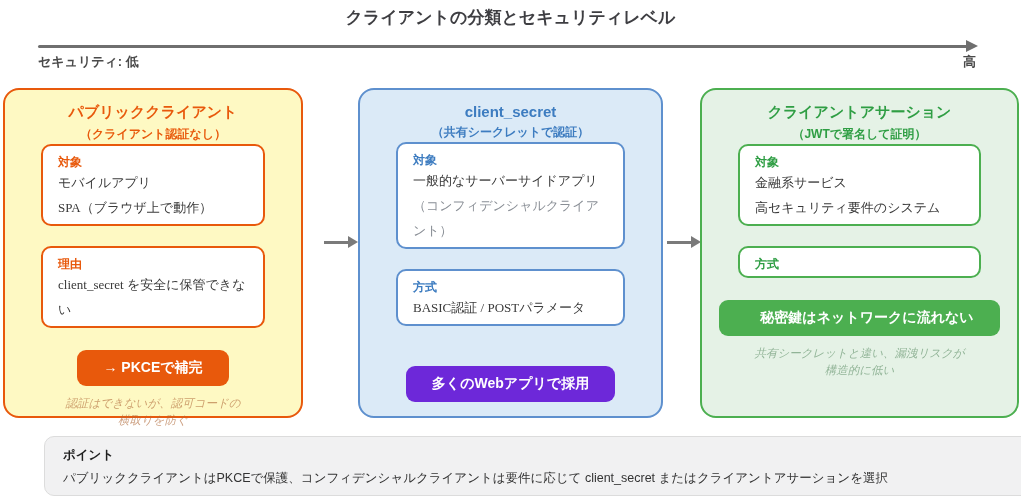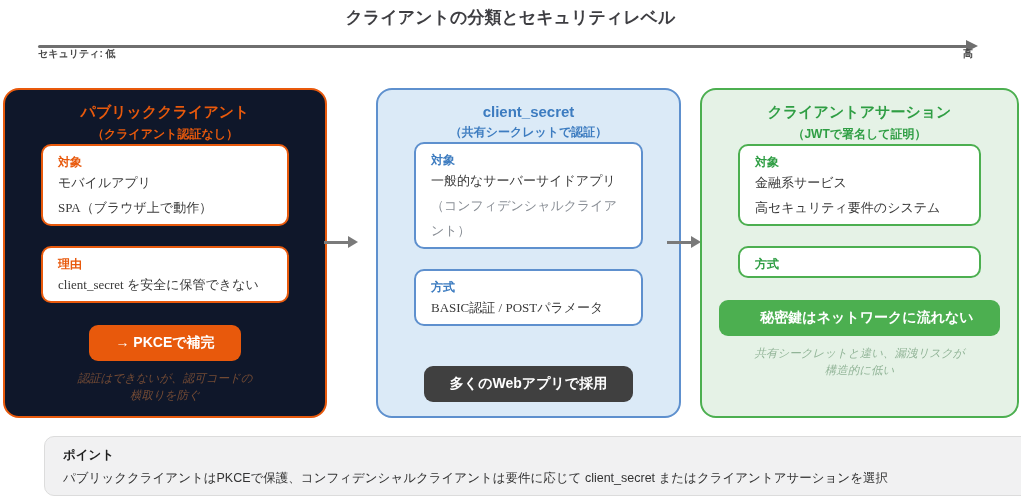--- a/index.html
+++ b/index.html
@@ -16,30 +16,30 @@
   }
   
   .axis-line{
     position:absolute;left:38px;top:45px;width:930px;height:3px;
     background:#6f6f6f;border-radius:2px;
   }
   .axis-head{
     position:absolute;left:966px;top:40px;width:0;height:0;
     border-left:12px solid #6f6f6f;border-top:6.5px solid transparent;border-bottom:6.5px solid transparent;
   }
-  .axis-label{position:absolute;top:47px;font-size:10px;font-weight:bold;color:#4a4a4a;}
+  .axis-label{position:absolute;top:53px;font-size:13px;font-weight:bold;color:#4a4a4a;}
   .axis-label.low{left:38px;}
   .axis-label.high{left:963px;}
   
   .card{
     position:absolute;top:88px;height:330px;box-sizing:border-box;
     border-radius:16px;border:2px solid;
   }
-  .card.c-orange{left:3px;width:324px;background:#0f172a;border-color:#e8590c;}
-  .card.c-blue{left:376px;width:305px;background:#dbeaf7;border-color:#5e90ce;}
+  .card.c-orange{left:3px;width:300px;background:#fef9c3;border-color:#e8590c;}
+  .card.c-blue{left:358px;width:305px;background:#dbeaf7;border-color:#5e90ce;}
   .card.c-green{left:700px;width:319px;background:#e5f2e6;border-color:#4caf50;}
   .card-title{margin-top:13px;text-align:center;font-size:15px;font-weight:bold;}
   .card-sub{margin-top:4px;text-align:center;font-size:12px;font-weight:bold;}
   .c-orange .card-title,.c-orange .card-sub,.c-orange .box-label{color:#e8590c;}
   .c-blue .card-title,.c-blue .card-sub,.c-blue .box-label{color:#3d7cc0;}
   .c-green .card-title,.c-green .card-sub,.c-green .box-label{color:#2f9e44;}
   .inner-box{
     background:#ffffff;border:2px solid;border-radius:10px;
     margin:1px 36px 0;padding:8px 15px 4px;box-sizing:border-box;font-family:Liberation Serif, serif;
   }
@@ -49,21 +49,21 @@
   .c-green .inner-box{border-color:#4caf50;}
   .box-label{font-size:12px;font-weight:bold;line-height:16px;}
   .box-line{font-size:13px;color:#3a3a3a;line-height:25px;}
   .box-line.muted{color:#8a8f96;}
   .badge{
     display:block;margin:22px auto 0;width:fit-content;
     padding:9px 26px;border-radius:9px;
     color:#ffffff;font-size:14px;font-weight:bold;text-align:center;
   }
   .c-orange .badge{background:#e8590c;}
-  .c-blue .badge{background:#404040;margin-top:40px;}
+  .c-blue .badge{background:#6d28d9;margin-top:40px;}
   .c-green .badge{background:#4caf50;padding-left:41px;}
   .card-note{
     margin-top:9px;text-align:center;font-style:italic;
     font-size:11.5px;line-height:17px;white-space:pre-line;opacity:.62;
   }
   .c-orange .card-note{color:#b06a3a;}
   .c-green .card-note{color:#5f8f68;}
   
   .flow-arrow{position:absolute;top:241px;height:3px;background:#7a7a7a;}
   .flow-arrow .head{

